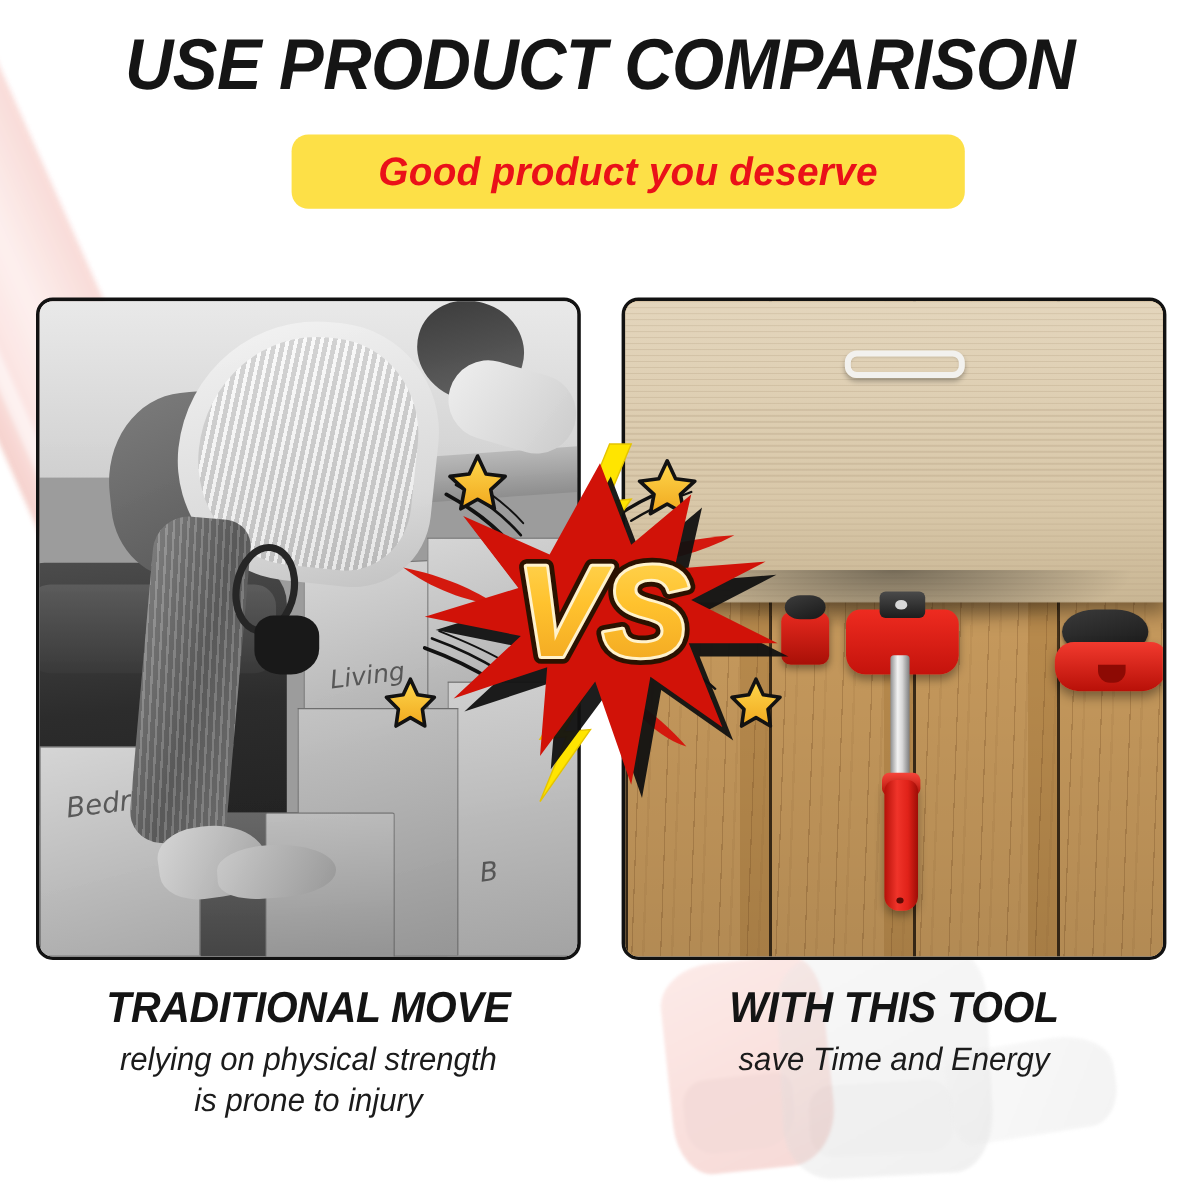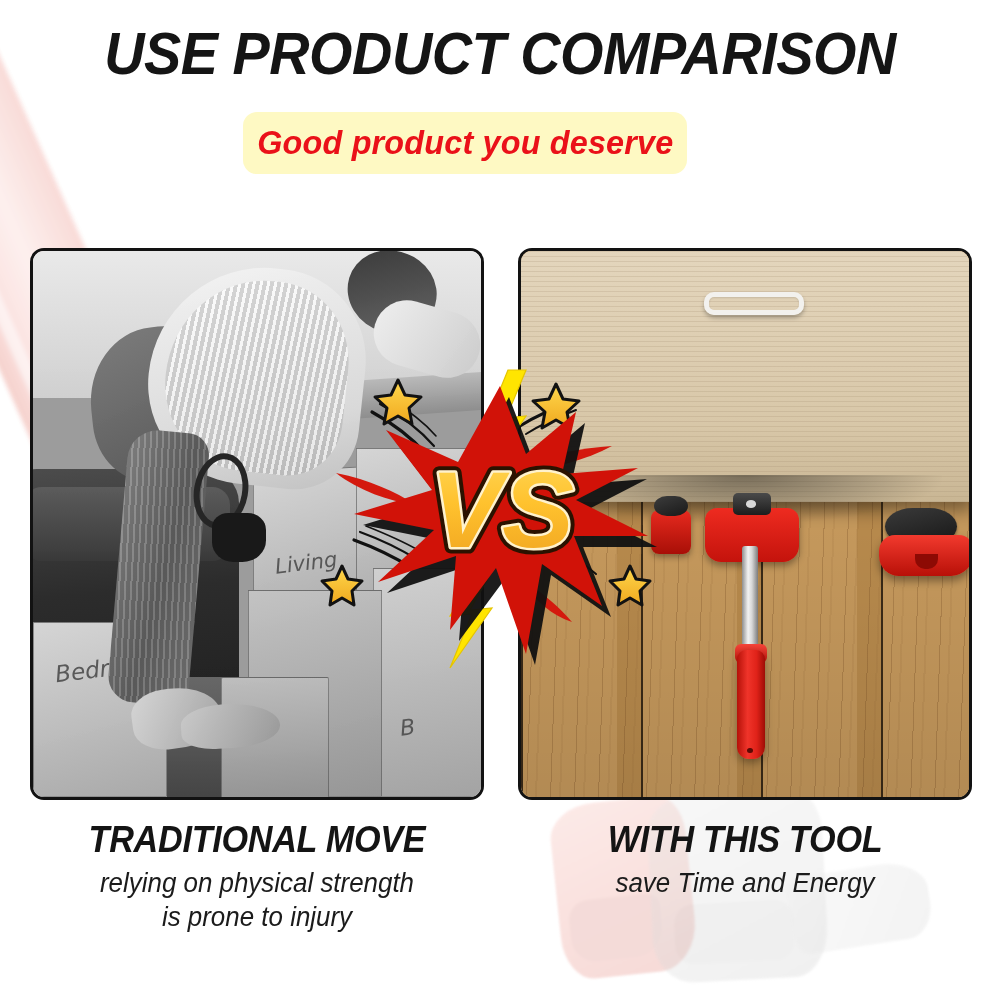--- a/index.html
+++ b/index.html
@@ -53,22 +53,22 @@
     text-align:center;
     font-size:60px; line-height:64px;
     font-weight:bold; font-style:italic;
     letter-spacing:-0.5px;
     color:#151515;
     transform:scaleX(.93);
     white-space:nowrap;
   }
   .subbadge {
     position:absolute; left:243px; top:112px;
-    width:444px; height:62px;
-    background:#fef9c3;
+    width:561px; height:62px;
+    background:#fde047;
     border-radius:14px;
     display:flex; align-items:center; justify-content:center;
   }
   .subbadge span {
     font-size:33px; font-weight:bold; font-style:italic;
     color:#ea1119; letter-spacing:.2px; white-space:nowrap;
     transform:scaleX(.98);
   }
 
   

